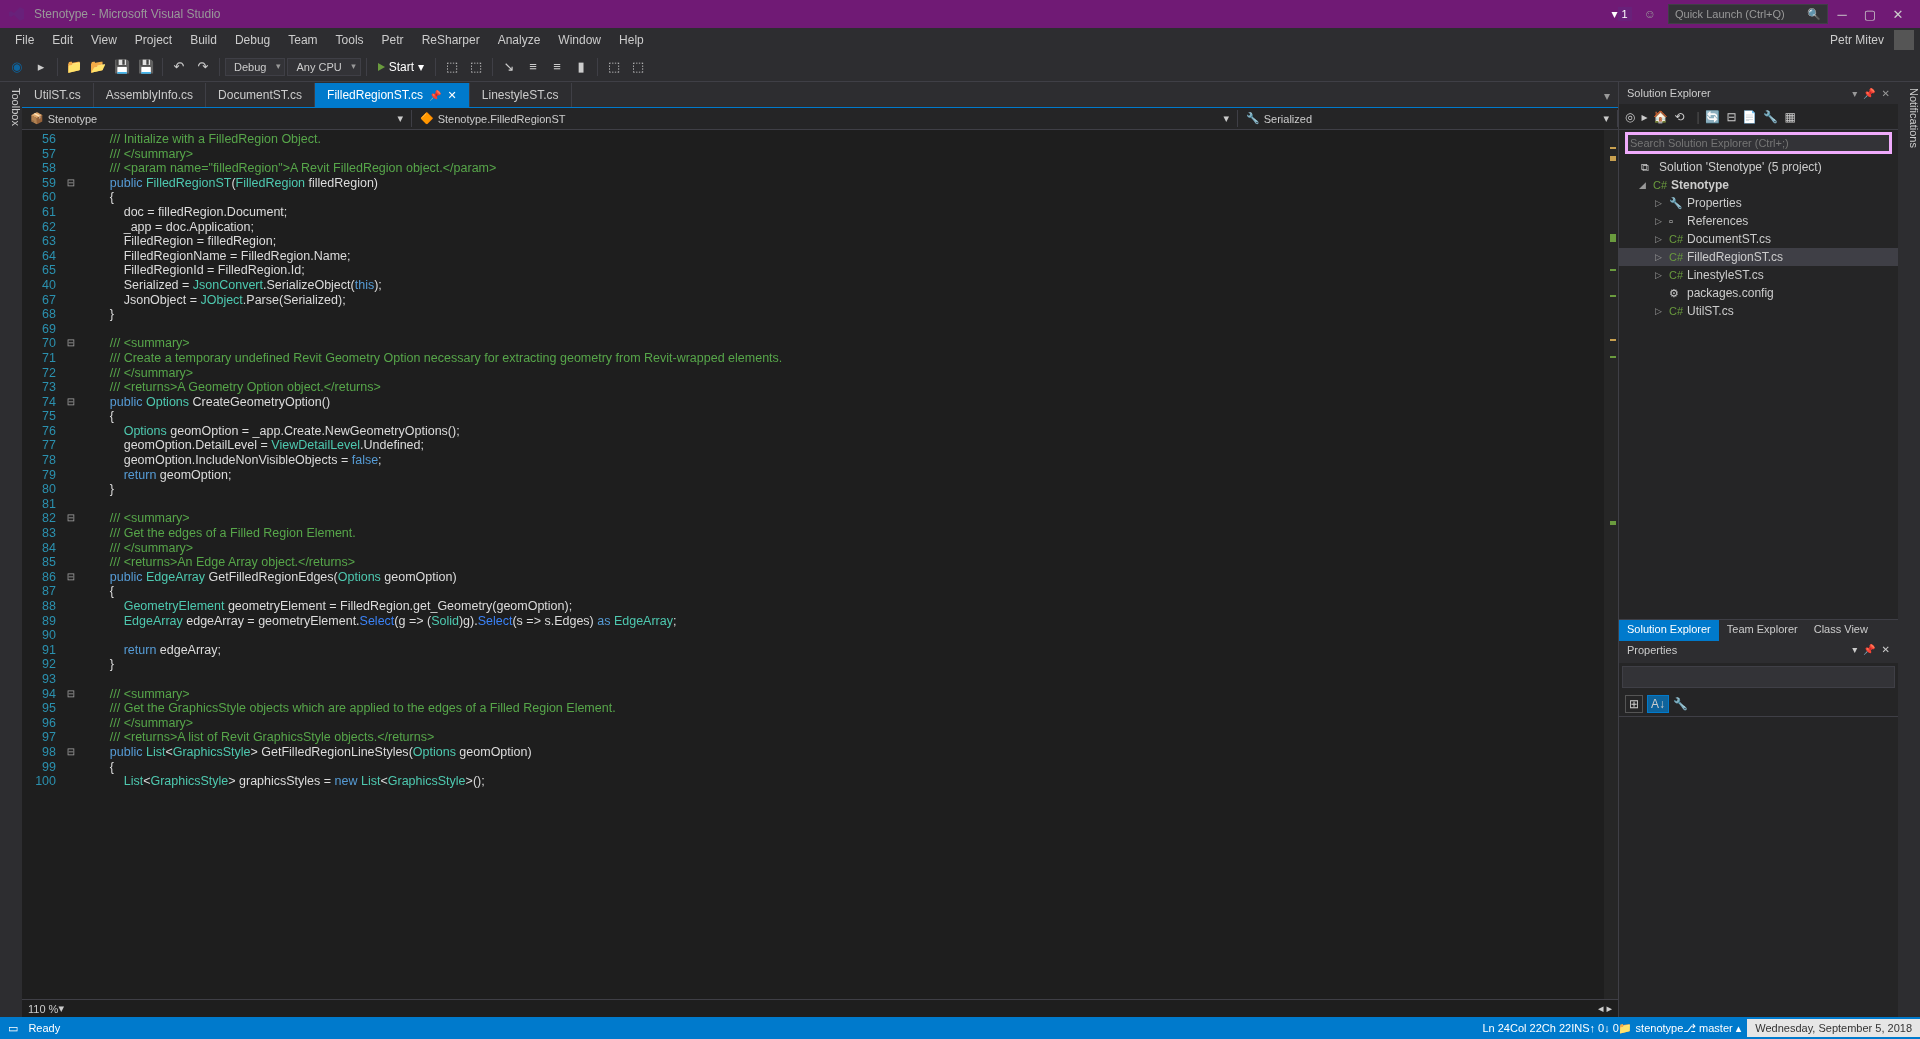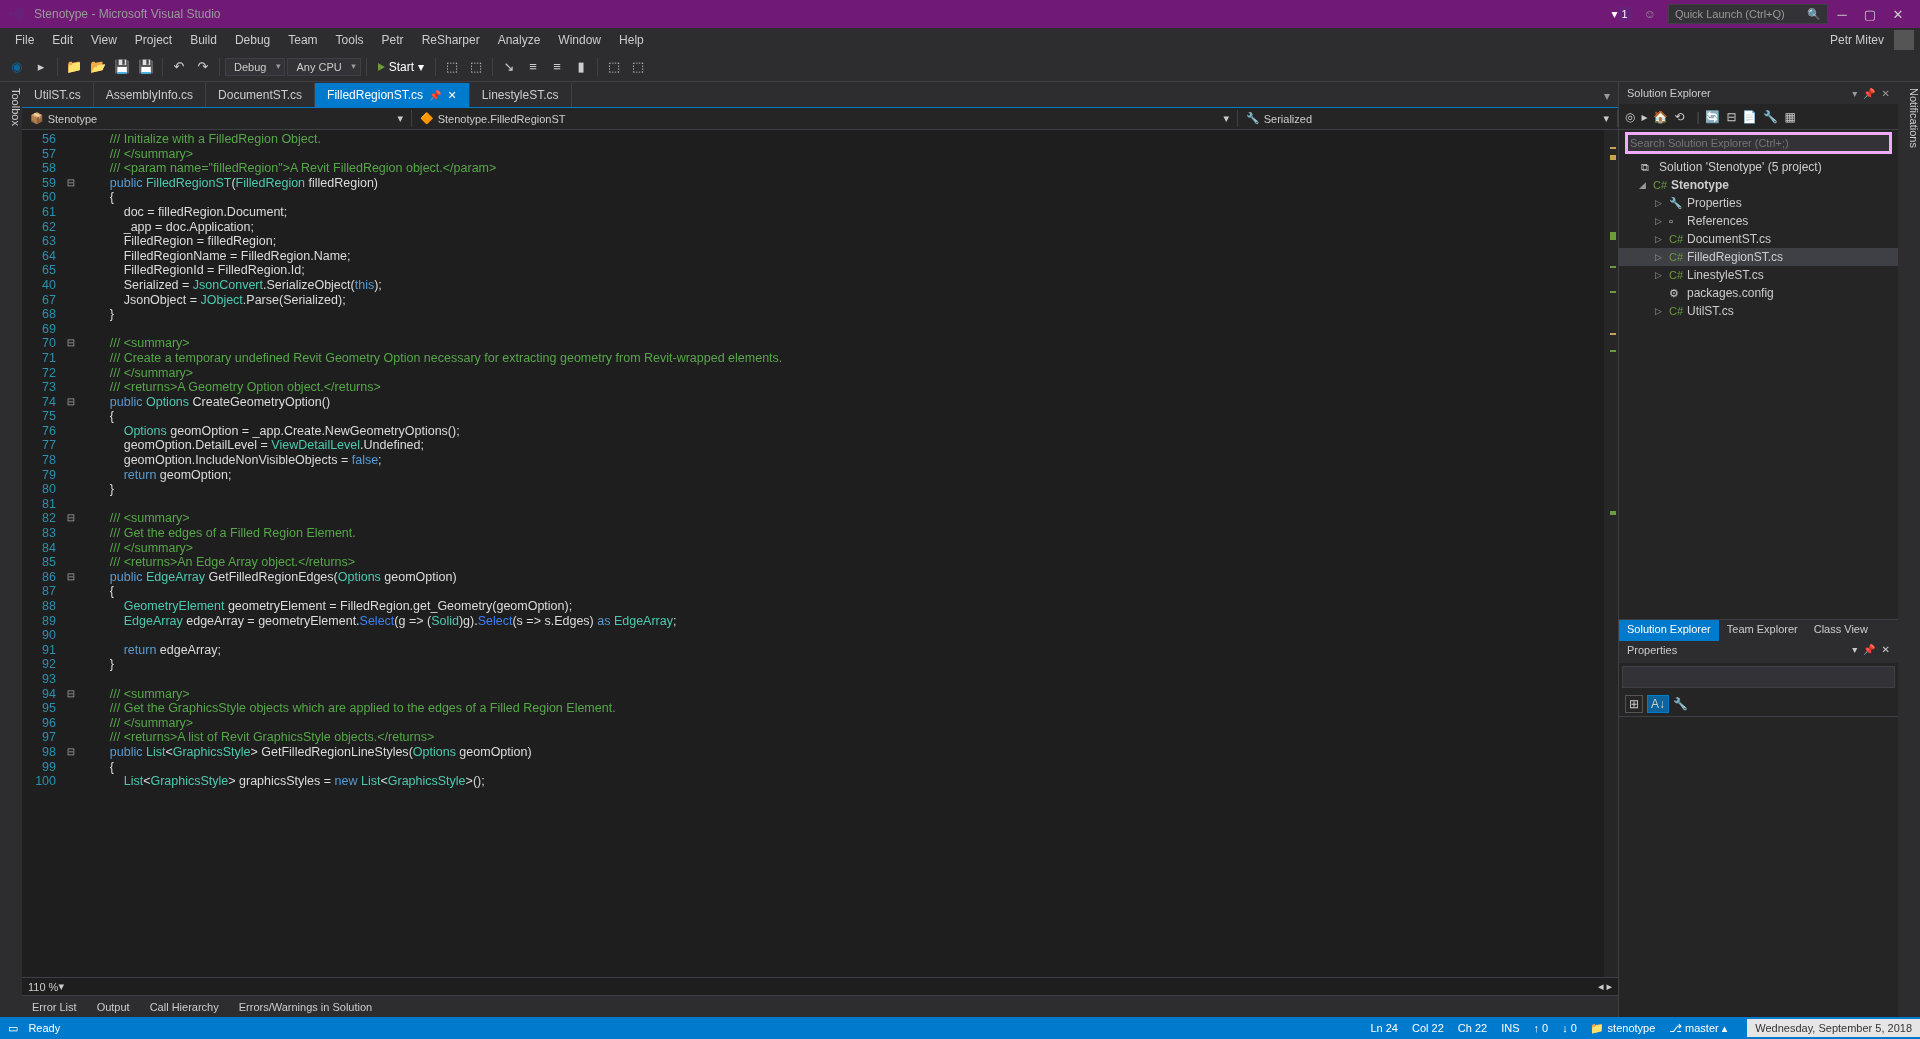--- a/index.html
+++ b/index.html
@@ -63,21 +63,21 @@
 .tnode .ico { width:14px; font-size:11px;}
 .se-tabs { height:22px; background:#2d2d30; display:flex; border-top:1px solid #3f3f46;}
 .se-tabs span { padding:3px 8px; font-size:11px; color:#ccc;}
 .se-tabs span.act { background:#007acc; color:#fff;}
 .props { flex:0 0 auto;}
 .props-head { height:22px; background:#2d2d30; color:#ccc; padding:3px 8px; font-size:11px; display:flex; justify-content:space-between;}
 .props-bar { height:26px; background:#252526; border-bottom:1px solid #3f3f46; display:flex; align-items:center; padding:0 6px; gap:4px;}
 .props-body { height:300px; background:#252526;}
 .statusbar { height:22px; background:#007acc; color:#fff; display:flex; align-items:center; font-size:11px; padding:0 8px; gap:16px;}
 .statusbar .left { display:flex; gap:10px; align-items:center;}
-.statusbar .right { margin-left:auto; display:flex; gap:14px; align-items:center;}
+.statusbar .right { margin-left:auto; display:flex; align-items:center;}
 .statusbar .date { background:#e6e6e6; color:#333; padding:3px 8px; margin-right:-8px; margin-left:6px;}
 </style>
 </head>
 <body>
 
 <div class="titlebar">
   <span class="vslogo">
     <svg width="16" height="16" viewBox="0 0 16 16">
         <path fill="#68217a" d="M11 1l4 2v10l-4 2-6-6-3 2-2-1V6l2-1 3 2 6-6z"></path>
       </svg>
@@ -277,26 +277,20 @@
         <div class="vmark" style="top:16%;background:#6a9b3e;"></div>
         <div class="vmark" style="top:19%;background:#6a9b3e;"></div>
         <div class="vmark" style="top:24%;background:#c8a04f;"></div>
         <div class="vmark" style="top:26%;background:#6a9b3e;"></div>
         <div class="vmark" style="top:45%;background:#6a9b3e;height:4px;"></div>
       </div>
     </div>
 
     <div class="zoom"><span>110 %</span> ▾<span style="margin-left:auto;">◂ ▸</span></div>
 
-    <div class="bottomtabs">
-      <span>Error List</span>
-      <span>Output</span>
-      <span>Call Hierarchy</span>
-      <span>Errors/Warnings in Solution</span>
-    </div>
   </div>
 
   <div class="rightpanel">
     <div class="panelhead">
       <span>Solution Explorer</span>
       <span class="icons">
           <span>▾</span>
           <span>📌</span>
           <span>✕</span>
         </span>

